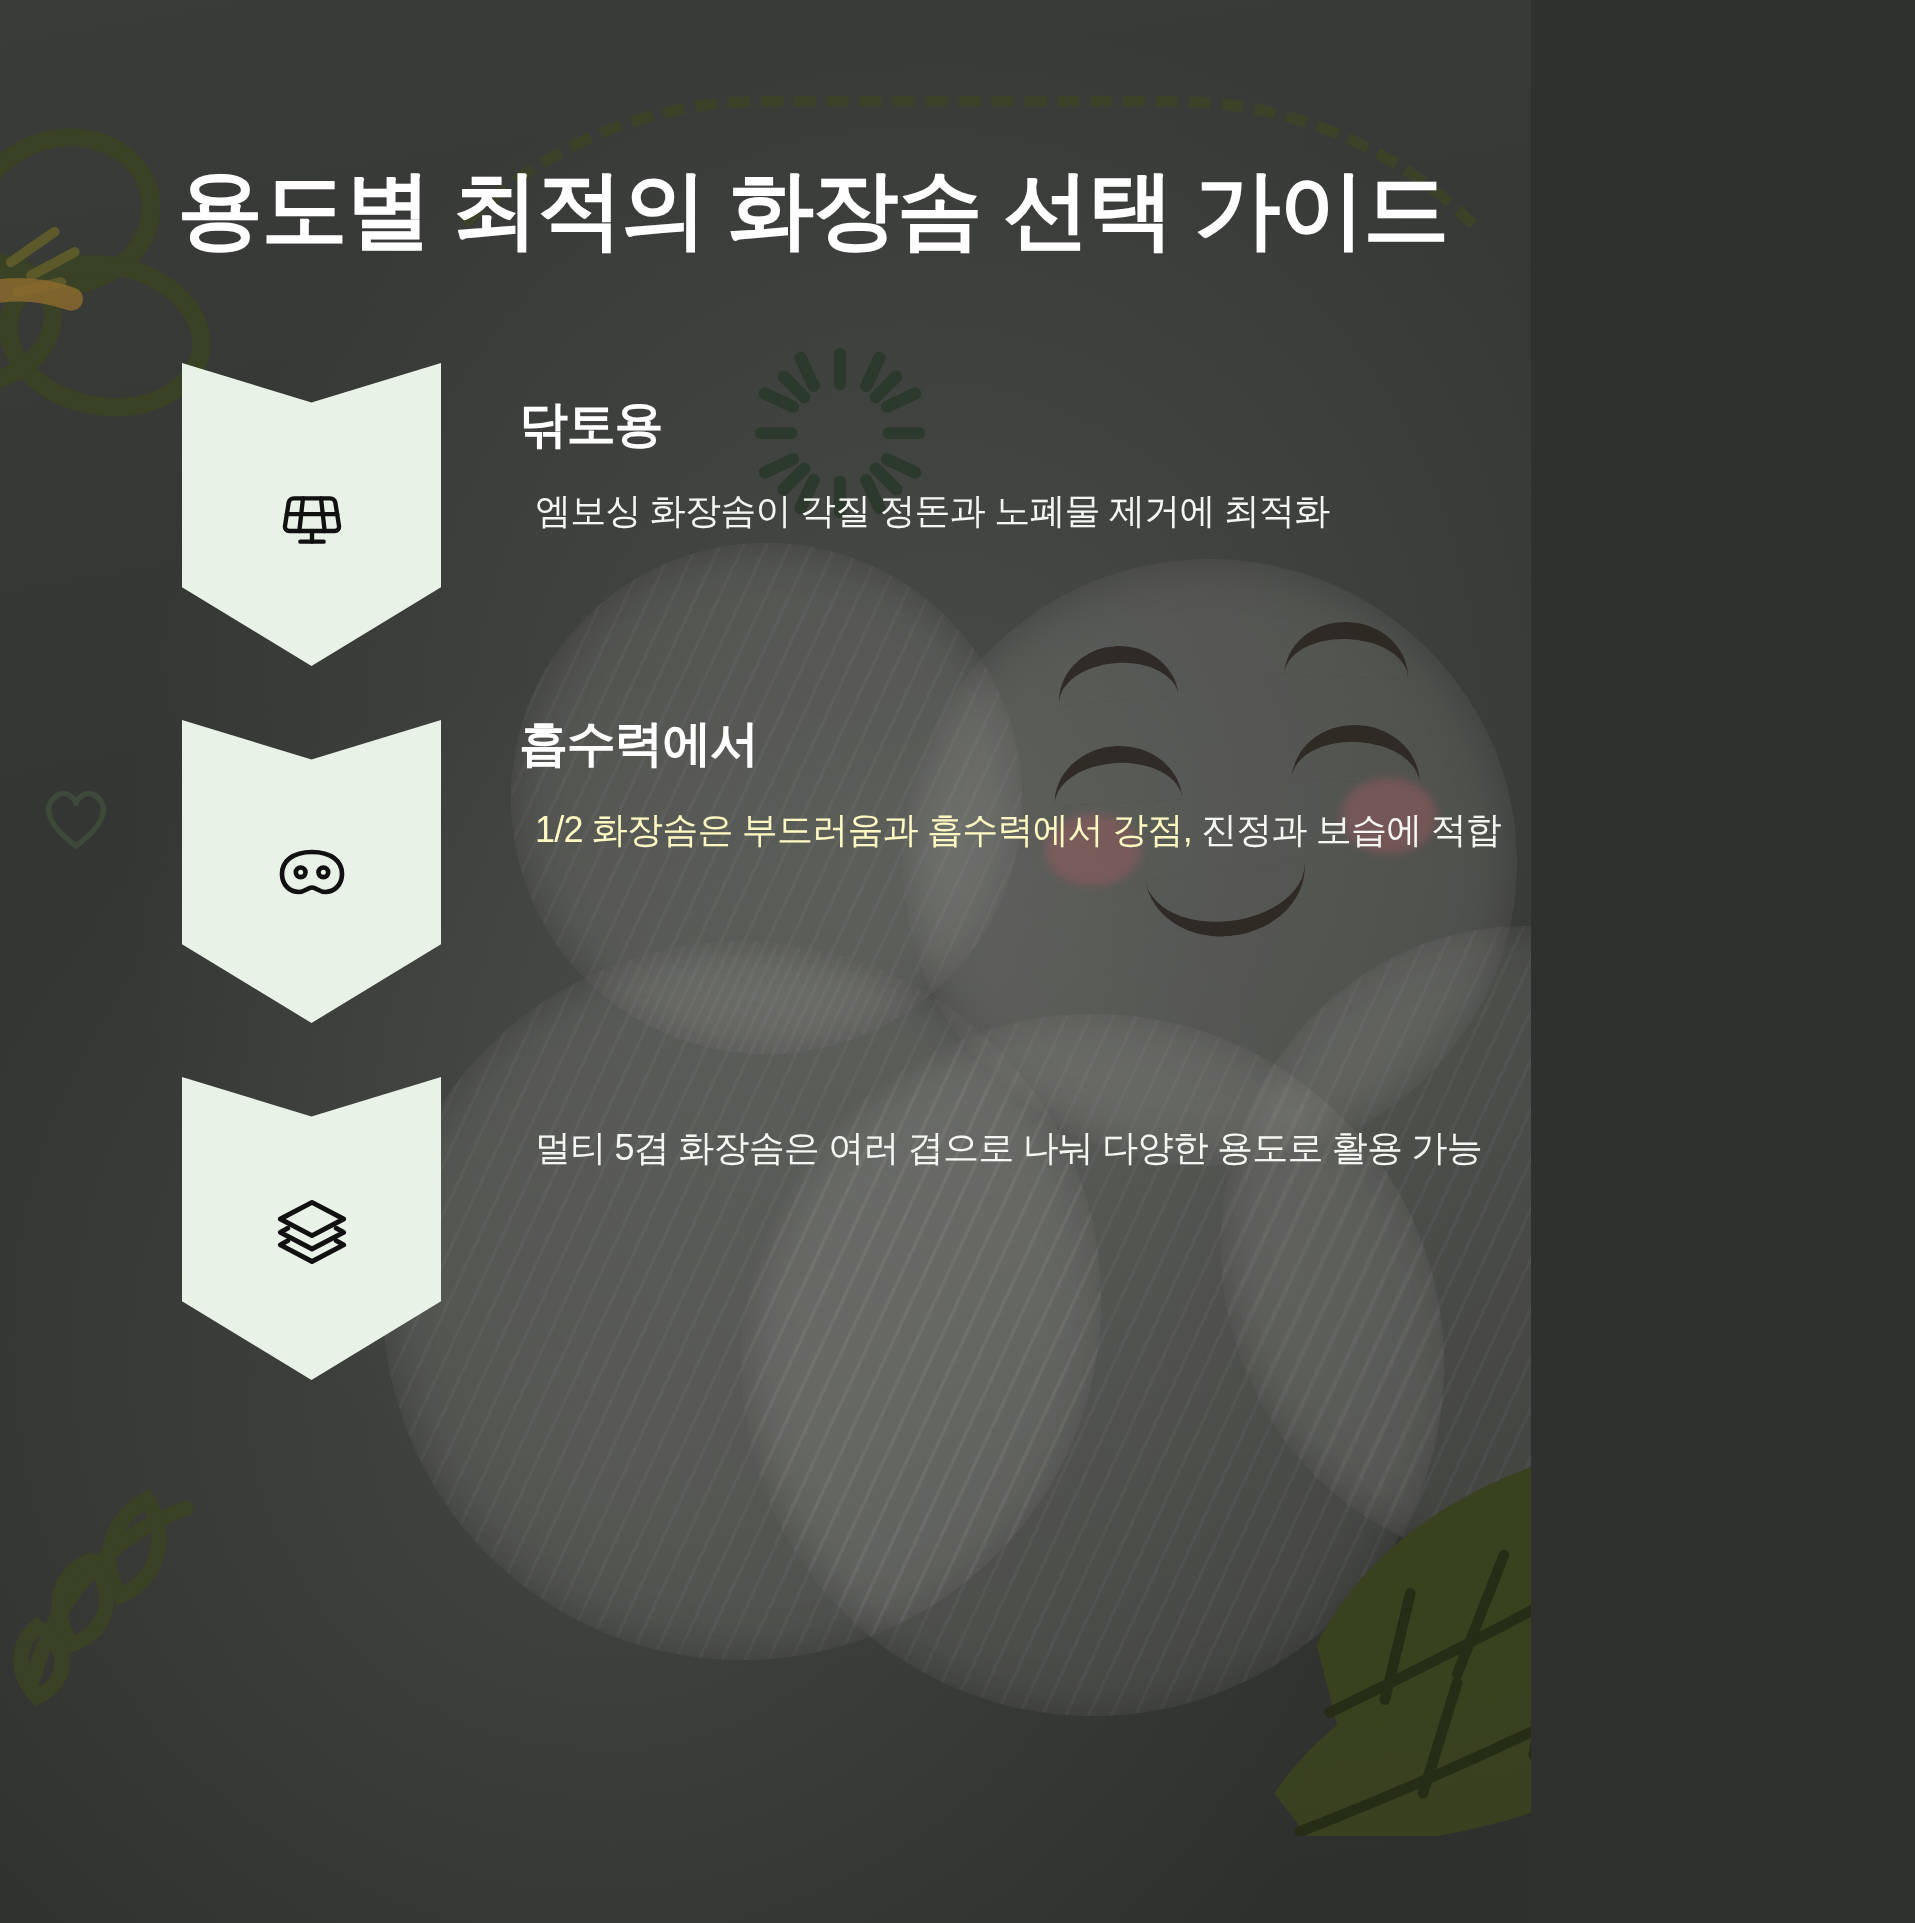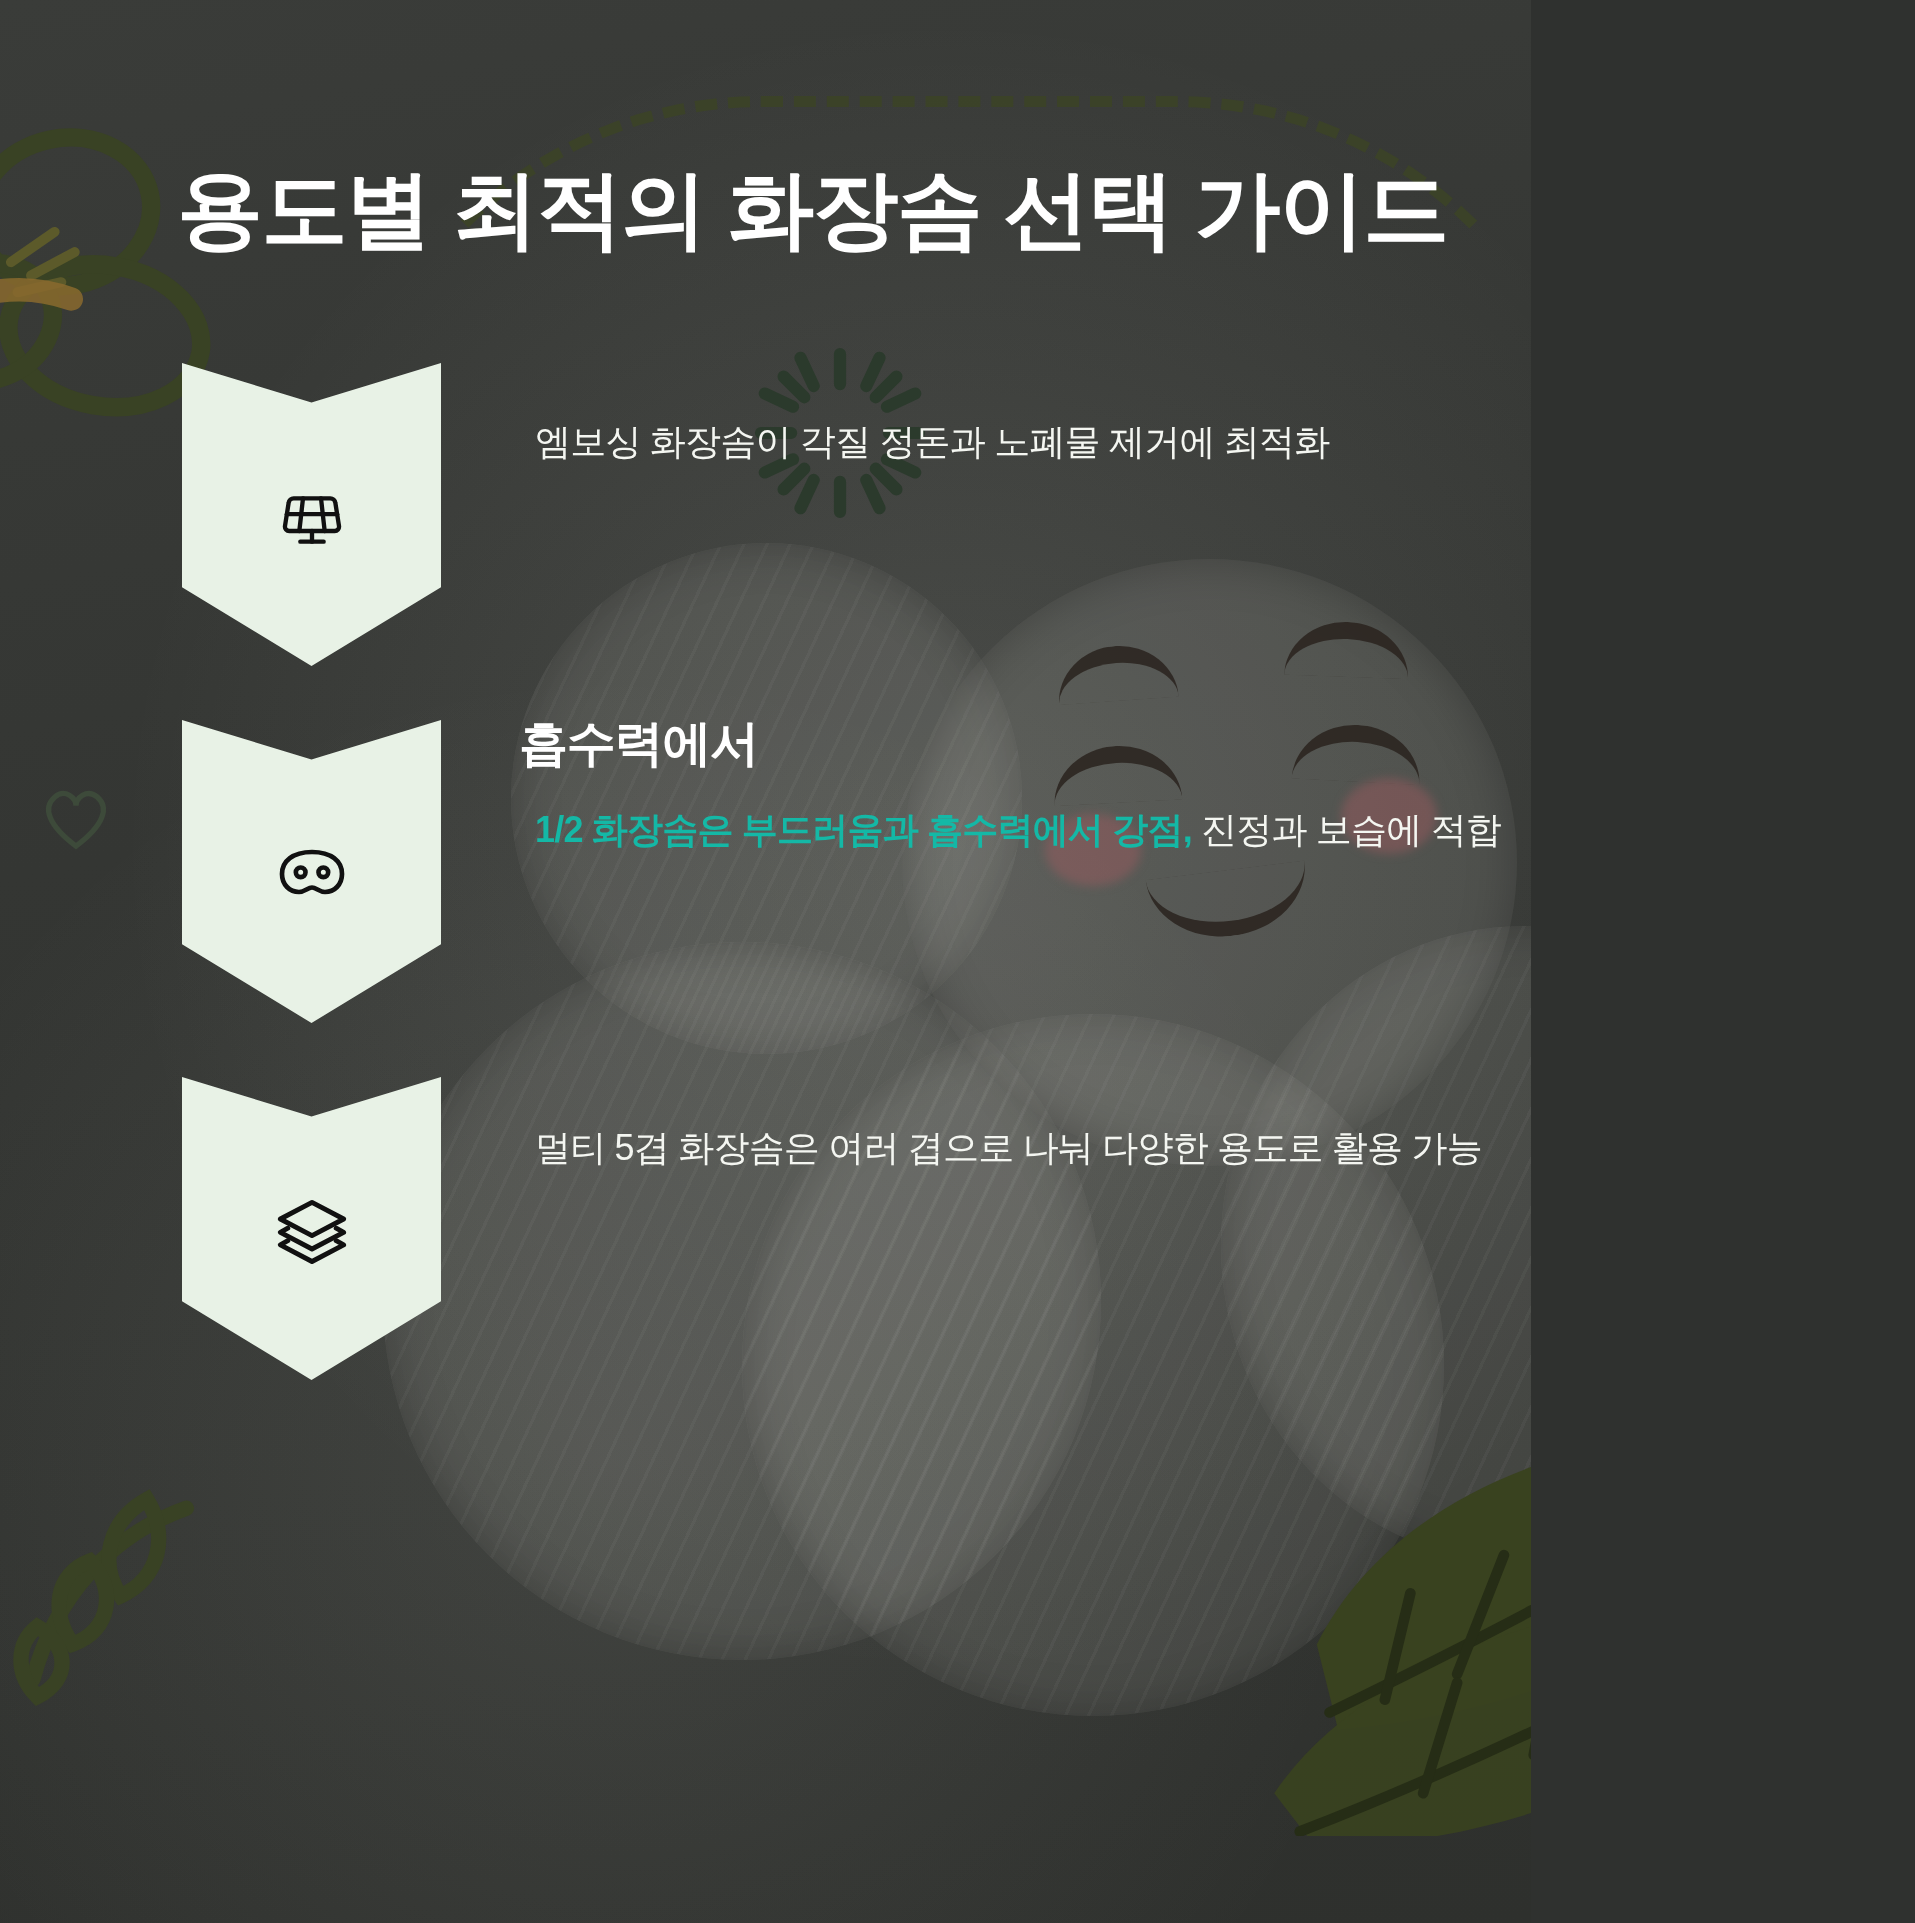--- a/index.html
+++ b/index.html
@@ -136,21 +136,21 @@
     line-height: 1.05;
   }
   .block-body {
     font-size: 36px;
     font-weight: 400;
     color: #f4f6f1;
     line-height: 1.52;
     letter-spacing: -0.8px;
     margin: 16px;
   }
-  .block-body b { font-weight: 700; color: #14b8a6; text-align: center; }
+  .block-body b { font-weight: 400; color: #fef9c3; text-align: center; }
 
   .footnote {
     position: absolute;
     left: 177px; top: 1500px;
     width: 1564px;
     font-size: 41px;
     font-weight: 400;
     color: #f7f8f3;
     line-height: 1.56;
     letter-spacing: -1px;
@@ -305,20 +305,21 @@
       </span>
     </div>
 
   </div>
 
   <div class="title">용도별 최적의 화장솜 선택 가이드</div>
 
   <div class="blocks">
 
     <div class="block block-1">
+      <div class="block-head">닦토용</div>
       <p class="block-body">
         <span></span><span>엠보싱 화장솜이 각질 정돈과 노폐물 제거에 최적화</span><span></span>
       </p>
     </div>
 
     <div class="block block-2">
       <div class="block-head">흡수력에서</div>
       <p class="block-body">
         <b>1/2 화장솜은 부드러움과 흡수력에서 강점,</b><span></span><span> 진정과 보습에 적합</span>
       </p>

